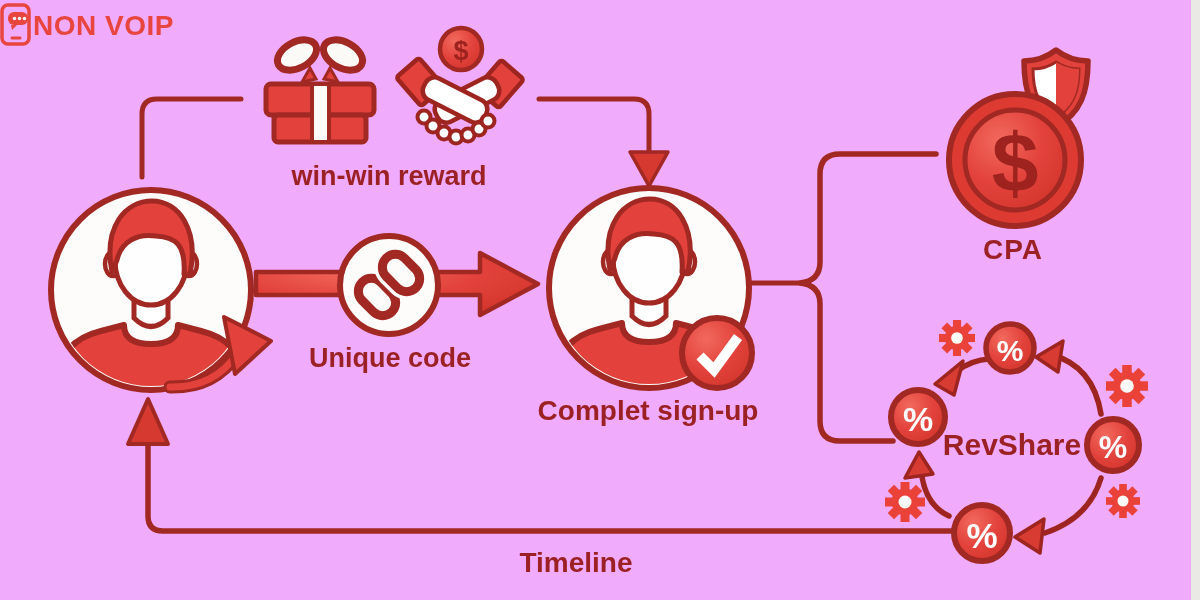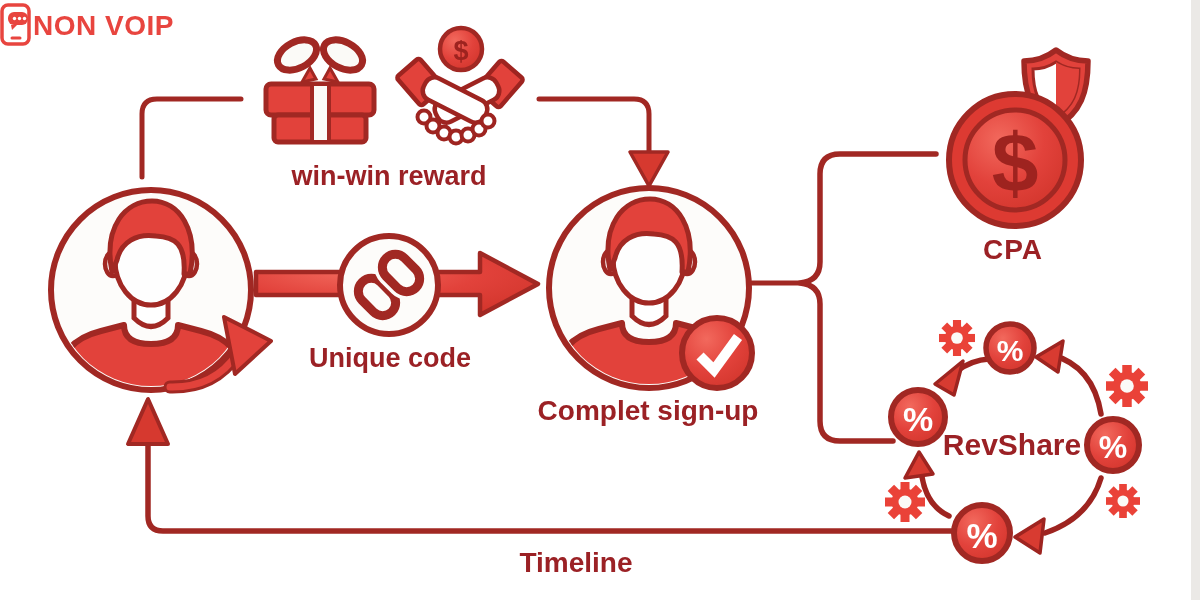--- a/index.html
+++ b/index.html
@@ -1,16 +1,16 @@
 <!DOCTYPE html>
 <html><head>
 <meta charset="utf-8">
 <style>
   html,body{margin:0;padding:0;background:#e9e7e4;}
-  #stage{position:relative;width:1200px;height:600px;background:#ffffff;overflow:hidden;
+  #stage{position:relative;width:1200px;height:600px;background:#f0abfc;overflow:hidden;
          font-family:"Liberation Sans",sans-serif;}
   #stage svg{position:absolute;left:0;top:0;}
   text{font-family:"Liberation Sans","DejaVu Sans",sans-serif;}
   .lbl{font-weight:bold;fill:#9b2125;}
 </style>
 </head>
 <body>
 
 <div id="stage">
 <svg width="1200" height="600" viewBox="0 0 1200 600">

